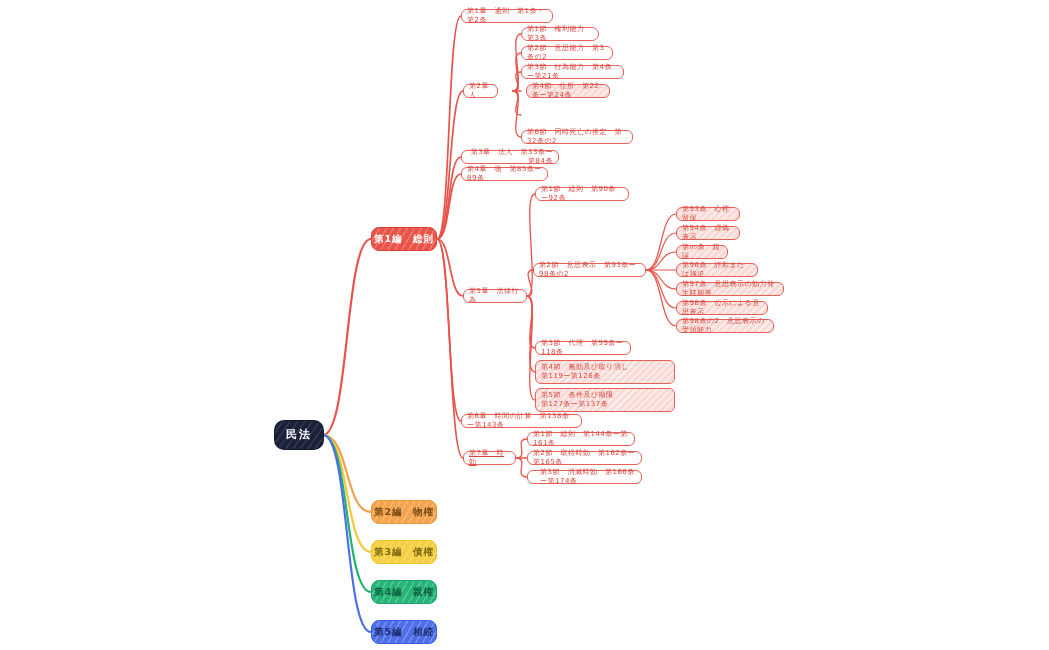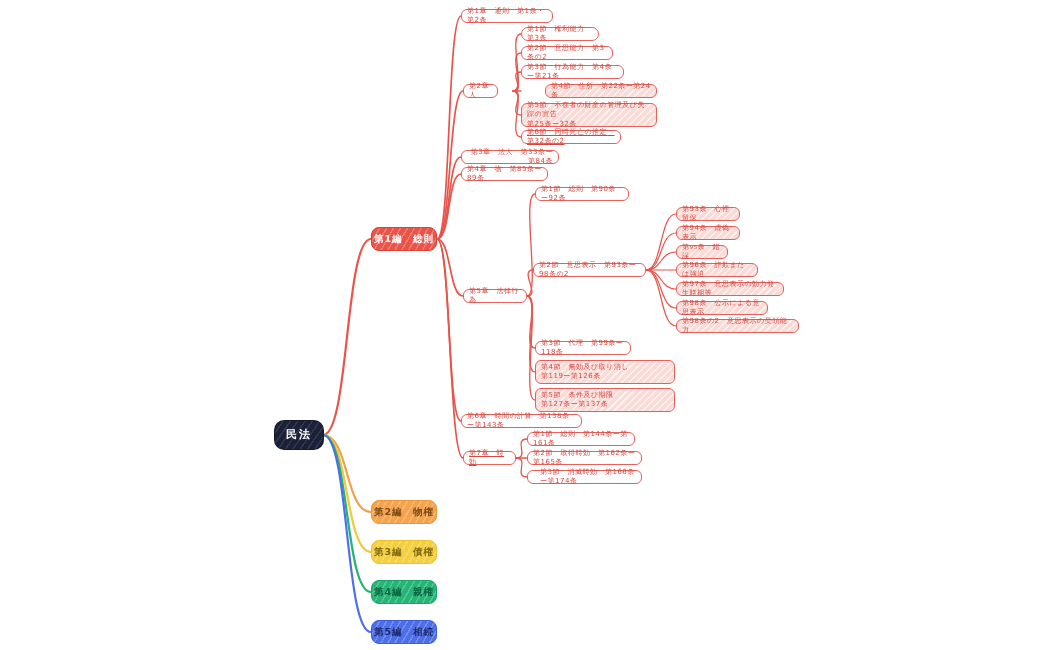--- a/index.html
+++ b/index.html
@@ -116,28 +116,24 @@
     </div>
     <div class="node n-outline" style="left: 521px; top: 27px; width: 78px; height: 14px; border-radius: 7px;">
       <span class="lbl">第1節　権利能力　第3条</span>
     </div>
     <div class="node n-outline" style="left: 521px; top: 46px; width: 92px; height: 14px;">
       <span class="lbl">第2節　意思能力　第3条の2</span>
     </div>
     <div class="node n-outline" style="left: 521px; top: 65px; width: 103px; height: 14px;">
       <span class="lbl">第3節　行為能力　第4条ー第21条</span>
     </div>
-    <div class="node n-filled" style="left: 545px; top: 84px; width: 112px; height: 14px; justify-content: flex-end;">
+    <div class="node n-filled" style="left: 526px; top: 84px; width: 84px; height: 14px; justify-content: flex-end;">
       <span class="lbl">第4節　住所　第22条ー第24条</span>
     </div>
-    <div class="node n-filled multiline" style="left: 521px; top: 103px; width: 136px; height: 24px;">
-      <span class="lbl">第5節　不在者の財産の管理及び失踪の宣告
-第25条ー32条</span>
-    </div>
-    <div class="node n-outline" style="left: 521px; top: 130px; width: 100px; height: 14px; text-decoration: underline;">
+    <div class="node n-outline" style="left: 521px; top: 130px; width: 112px; height: 14px;">
       <span class="lbl">第6節　同時死亡の推定　第32条の2</span>
     </div>
     <div class="node n-outline" style="left: 461px; top: 150px; width: 98px; height: 14px; text-align: right;">
       <span class="lbl">第3章　法人　第33条ー第84条</span>
     </div>
     <div class="node n-outline" style="left: 461px; top: 167px; width: 87px; height: 14px;">
       <span class="lbl">第4章　物　第85条ー89条</span>
     </div>
     <div class="node n-outline" style="left: 463px; top: 289px; width: 64px; height: 14px;">
       <span class="lbl">第5章　法律行為</span>
@@ -159,21 +155,21 @@
     </div>
     <div class="node n-filled" style="left: 676px; top: 263px; width: 82px; height: 14px;">
       <span class="lbl">第96条　詐欺または強迫</span>
     </div>
     <div class="node n-filled" style="left: 676px; top: 282px; width: 108px; height: 14px;">
       <span class="lbl">第97条　意思表示の効力発生時期等</span>
     </div>
     <div class="node n-filled" style="left: 676px; top: 301px; width: 92px; height: 14px;">
       <span class="lbl">第98条　公示による意思表示</span>
     </div>
-    <div class="node n-filled" style="left: 676px; top: 319px; width: 123px; height: 14px;">
+    <div class="node n-filled" style="left: 676px; top: 319px; width: 98px; height: 14px;">
       <span class="lbl">第98条の2　意思表示の受領能力</span>
     </div>
     <div class="node n-outline" style="left: 535px; top: 341px; width: 96px; height: 14px;">
       <span class="lbl">第3節　代理　第99条ー118条</span>
     </div>
     <div class="node n-filled multiline" style="left: 535px; top: 360px; width: 140px; height: 24px;">
       <span class="lbl">第4節　無効及び取り消し
 第119ー第126条</span>
     </div>
     <div class="node n-filled multiline" style="left: 535px; top: 388px; width: 140px; height: 24px;">

